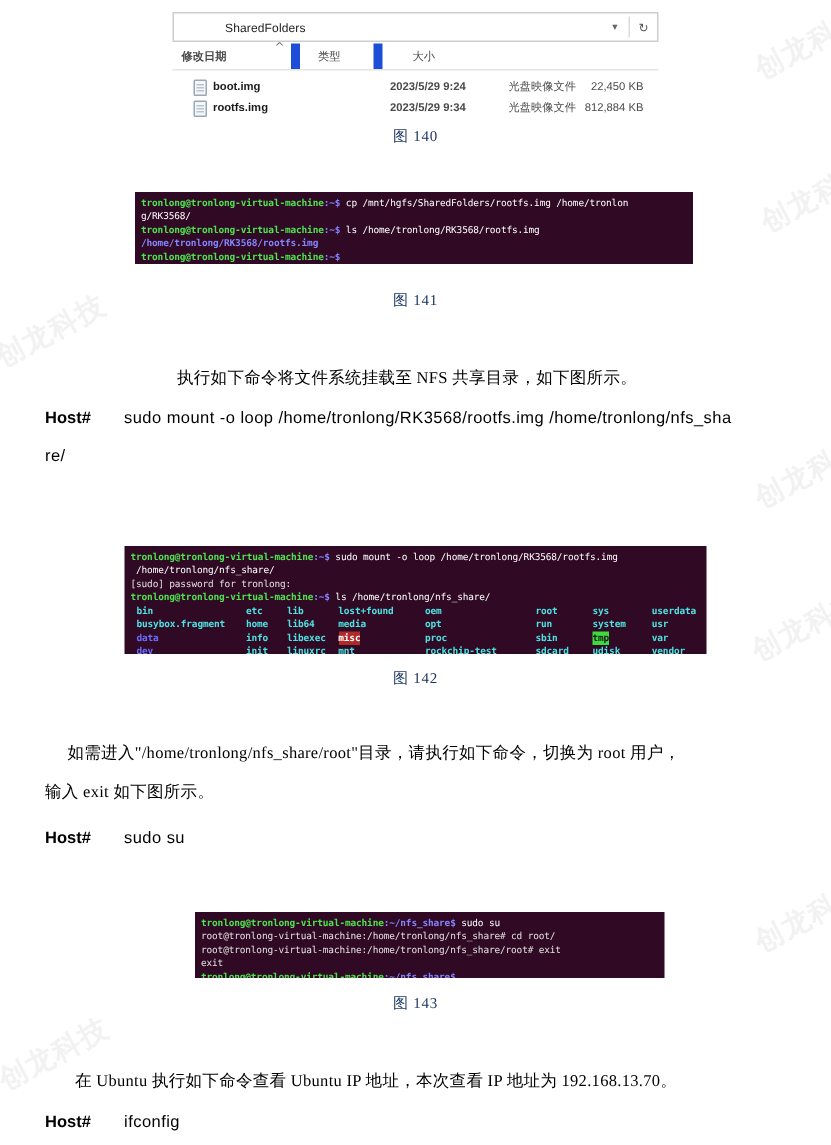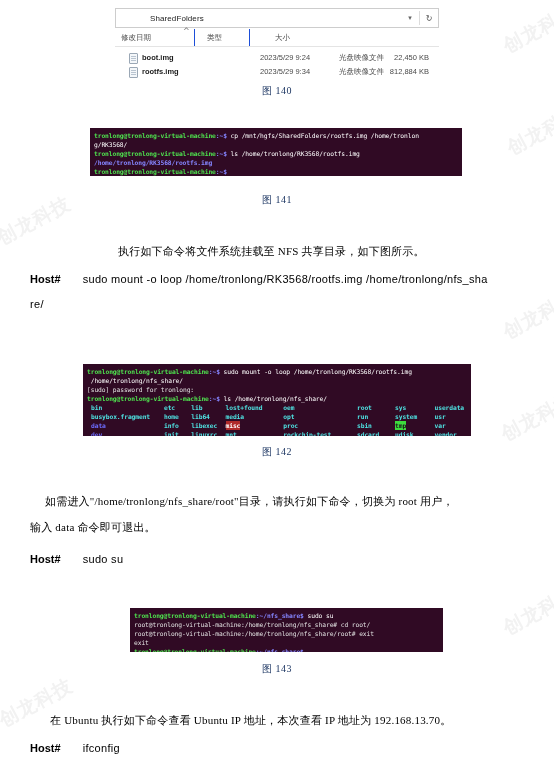--- a/index.html
+++ b/index.html
@@ -103,23 +103,23 @@
   .exp-head .col {
     font-family: "Liberation Sans", sans-serif;
     font-size: 7.5px;
     color: #4a4a4a;
     position: relative;
     padding-left: 6px;
     box-sizing: border-box;
     height: 17px;
     line-height: 17px;
   }
-  .exp-head .col + .col { border-left: 1px solid #1d4ed8; padding-left: 12px; }
+  .exp-head .col + .col { border-left: 6px solid #1d4ed8; padding-left: 12px; }
   .c-name { width: 139px; }
-  .c-date { width: 79px; }
+  .c-date { width: 79px; font-weight: bold; }
   .c-type { width: 55px; }
   .c-size { width: 51px; text-align: right; padding-right: 10px; padding-left: 0; }
   .sortmark {
     position: absolute;
     left: 68px;
     top: -2px;
     font-size: 8px;
     color: #7a7a7a;
     font-family: "DejaVu Sans", sans-serif;
   }
@@ -299,21 +299,21 @@
   </div>
   <div class="cmdline" style="left:30px; top:298px;">
     <span class="cmdtxt">re/</span>
   </div>
 
   <div class="term" id="term142"><span class="line"><span class="prompt">tronlong@tronlong-virtual-machine</span><span class="path">:~$ </span><span class="cmd">sudo mount -o loop /home/tronlong/RK3568/rootfs.img</span></span><span class="line"><span class="cmd"> /home/tronlong/nfs_share/</span></span><span class="line"><span class="out">[sudo] password for tronlong:</span></span><span class="line"><span class="prompt">tronlong@tronlong-virtual-machine</span><span class="path">:~$ </span><span class="cmd">ls /home/tronlong/nfs_share/</span></span><span class="line" style="position: relative;"><span class="dcyan" id="l0c0" style="position: absolute; left: 4px; white-space: pre;">bin</span><span class="dcyan" id="l0c1" style="position: absolute; left: 76.96px; white-space: pre;">etc</span><span class="dcyan" id="l0c2" style="position: absolute; left: 104.32px; white-space: pre;">lib</span><span class="dcyan" id="l0c3" style="position: absolute; left: 138.52px; white-space: pre;">lost+found</span><span class="dcyan" id="l0c4" style="position: absolute; left: 196.28px; white-space: pre;">oem</span><span class="dcyan" id="l0c5" style="position: absolute; left: 270px; white-space: pre;">root</span><span class="dcyan" id="l0c6" style="position: absolute; left: 308px; white-space: pre;">sys</span><span class="dcyan" id="l0c7" style="position: absolute; left: 347.52px; white-space: pre;">userdata</span></span><span class="line" style="position: relative;"><span class="dcyan" id="l1c0" style="position: absolute; left: 4px; white-space: pre;">busybox.fragment</span><span class="dcyan" id="l1c1" style="position: absolute; left: 76.96px; white-space: pre;">home</span><span class="dcyan" id="l1c2" style="position: absolute; left: 104.32px; white-space: pre;">lib64</span><span class="dcyan" id="l1c3" style="position: absolute; left: 138.52px; white-space: pre;">media</span><span class="dcyan" id="l1c4" style="position: absolute; left: 196.28px; white-space: pre;">opt</span><span class="dcyan" id="l1c5" style="position: absolute; left: 270px; white-space: pre;">run</span><span class="dcyan" id="l1c6" style="position: absolute; left: 308px; white-space: pre;">system</span><span class="dcyan" id="l1c7" style="position: absolute; left: 347.52px; white-space: pre;">usr</span></span><span class="line" style="position: relative;"><span class="dblue" id="l2c0" style="position: absolute; left: 4px; white-space: pre;">data</span><span class="dcyan" id="l2c1" style="position: absolute; left: 76.96px; white-space: pre;">info</span><span class="dcyan" id="l2c2" style="position: absolute; left: 104.32px; white-space: pre;">libexec</span><span class="redbg" id="l2c3" style="position: absolute; left: 138.52px; white-space: pre;">misc</span><span class="dcyan" id="l2c4" style="position: absolute; left: 196.28px; white-space: pre;">proc</span><span class="dcyan" id="l2c5" style="position: absolute; left: 270px; white-space: pre;">sbin</span><span class="grnbg" id="l2c6" style="position: absolute; left: 308px; white-space: pre;">tmp</span><span class="dcyan" id="l2c7" style="position: absolute; left: 347.52px; white-space: pre;">var</span></span><span class="line" style="position: relative;"><span class="dblue" id="l3c0" style="position: absolute; left: 4px; white-space: pre;">dev</span><span class="dcyan" id="l3c1" style="position: absolute; left: 76.96px; white-space: pre;">init</span><span class="dcyan" id="l3c2" style="position: absolute; left: 104.32px; white-space: pre;">linuxrc</span><span class="dcyan" id="l3c3" style="position: absolute; left: 138.52px; white-space: pre;">mnt</span><span class="dcyan" id="l3c4" style="position: absolute; left: 196.28px; white-space: pre;">rockchip-test</span><span class="dcyan" id="l3c5" style="position: absolute; left: 270px; white-space: pre;">sdcard</span><span class="dcyan" id="l3c6" style="position: absolute; left: 308px; white-space: pre;">udisk</span><span class="dcyan" id="l3c7" style="position: absolute; left: 347.52px; white-space: pre;">vendor</span></span></div>
 
   <div class="caption" style="top:445px;">图 142</div>
 
   <div class="para" style="left:45px; top:494px;">如需进入"/home/tronlong/nfs_share/root"目录，请执行如下命令，切换为 root 用户，</div>
-  <div class="para" style="left:30px; top:520px;">输入 data 命令即可退出。</div>
+  <div class="para" style="left:30px; top:520px;">输入 exit 如下图所示。</div>
 
   <div class="cmdline" style="left:30px; top:553px;">
     <span class="hostlbl">Host#</span>
     <span style="display:inline-block;width:16px"></span>
     <span class="cmdtxt">sudo  su</span>
   </div>
 
   <div class="term" id="term143"><span class="line"><span class="prompt">tronlong@tronlong-virtual-machine</span><span class="path">:~/nfs_share$ </span><span class="cmd">sudo su</span></span><span class="line"><span class="out">root@tronlong-virtual-machine</span><span class="out">:/home/tronlong/nfs_share# </span><span class="out">cd root/</span></span><span class="line"><span class="out">root@tronlong-virtual-machine</span><span class="out">:/home/tronlong/nfs_share/root# </span><span class="out">exit</span></span><span class="line"><span class="out">exit</span></span><span class="line"><span class="prompt">tronlong@tronlong-virtual-machine</span><span class="path">:~/nfs_share$ </span></span></div>
 
   <div class="caption" style="top:662px;">图 143</div>

